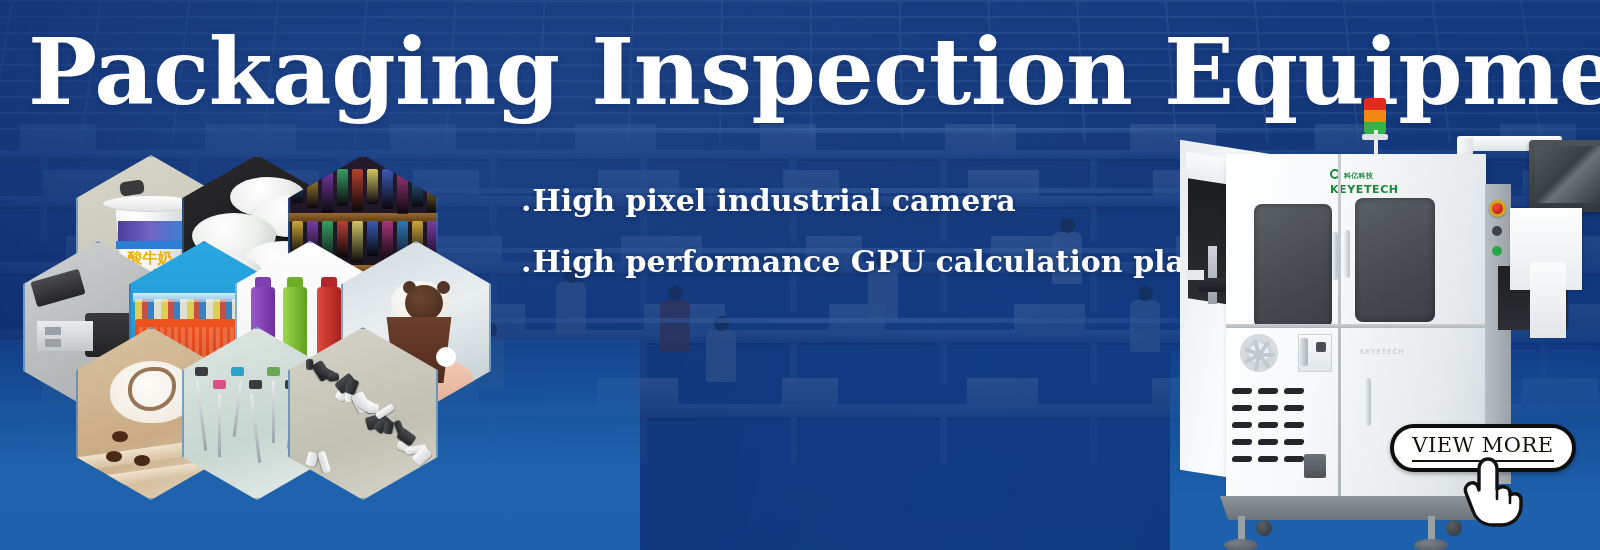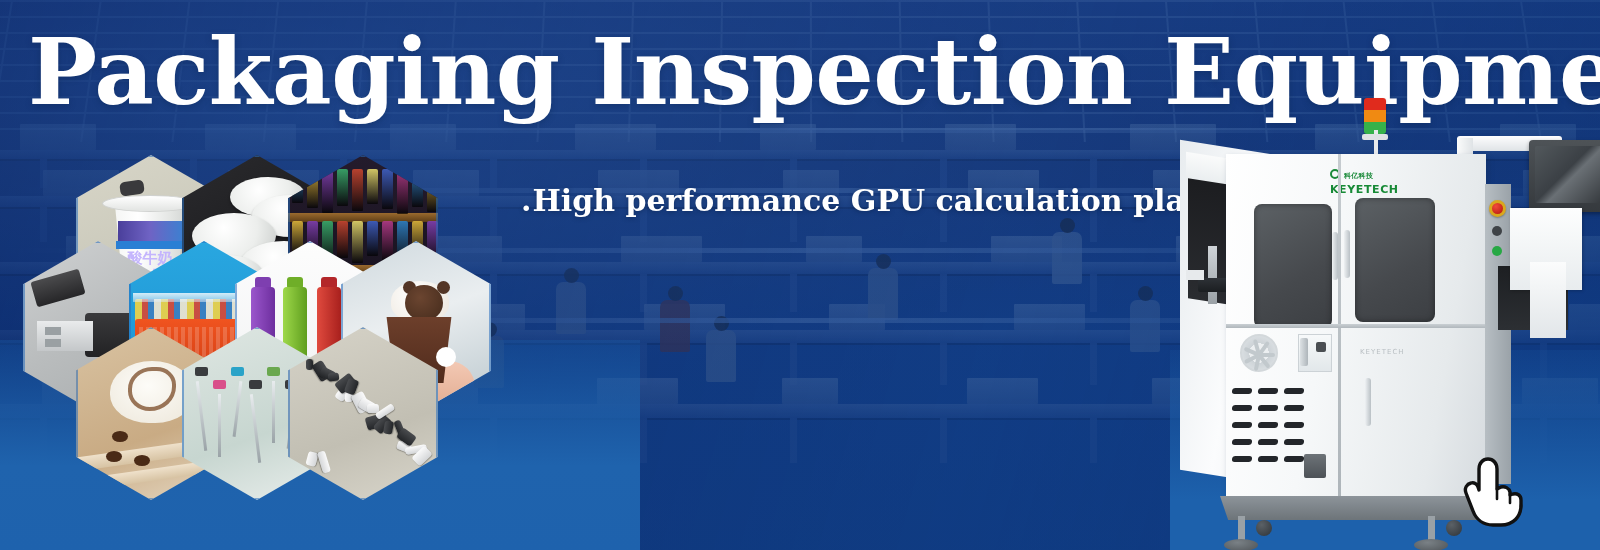--- a/index.html
+++ b/index.html
@@ -105,21 +105,21 @@
   .yog-label {
     position:absolute; left:42px; top:66px; width:64px; height:20px;
     background:linear-gradient(90deg,#4a3f9b,#6f63c4 50%,#3e7fd0);
   }
   .yog-band {
     position:absolute; left:40px; top:86px; width:68px; height:8px;
     background:#2a7fd4;
   }
   .yog-cn {
     position:absolute; left:38px; top:96px; width:72px;
-    text-align:center; color:#c4b5fd; font-size:15px; font-weight:700;
+    text-align:center; color:#eab308; font-size:15px; font-weight:700;
     line-height:15px; font-family:"DejaVu Sans", sans-serif;
   }
   .yog-lid { position:absolute; left:44px; top:26px; width:24px; height:14px;
              background:#3a3a3c; border-radius:5px; transform:rotate(-8deg); }
 
   .plate-bg { background:linear-gradient(150deg,#2b2b2e 0%,#1d1d20 55%,#2f3033 100%); }
   .plate {
     position:absolute; border-radius:50%;
     background:radial-gradient(circle at 38% 32%,#ffffff,#eceeec 55%,#c9ccca);
     box-shadow:0 2px 3px rgba(0,0,0,.35);
@@ -459,20 +459,23 @@
 
   <div class="bg-layer bg-tint"></div>
   <div class="bg-layer bg-tint2"></div>
   <div class="bg-solid-bl"></div>
   <div class="bg-solid-br"></div>
 
   <div id="title">Packaging Inspection Equipment</div>
 
   <div id="bullets">
     <div class="bullet">
+      <span class="dot">.</span><span>High pixel industrial camera</span>
+    </div>
+    <div class="bullet">
       <span class="dot">.</span><span>High performance GPU calculation platform</span>
     </div>
   </div>
 
   <div id="collage">
 
     <div class="hex" style="left:98px; top:0px;">
       <div class="art yog-bg"></div>
       <div class="yog-lid"></div>
       <div class="yog-cup"></div>
@@ -748,20 +751,23 @@
 
     <div class="m base"></div>
     <div class="m leg" style="left:58px; top:420px;"></div>
     <div class="m footpad" style="left:44px; top:443px;"></div>
     <div class="m caster" style="left:76px; top:424px;"></div>
     <div class="m leg" style="left:248px; top:420px;"></div>
     <div class="m footpad" style="left:234px; top:443px;"></div>
     <div class="m caster" style="left:266px; top:424px;"></div>
   </div>
 
+  <div id="view-more">
+    <span class="vm-txt">VIEW MORE</span>
+  </div>
 
   <svg id="cursor-hand" viewBox="0 0 62 84">
     <path d="M16 26 C16 20 20 16 25 16 C30 16 34 20 34 26 L34 46
              L38 44 C42 43 46 45 47 49 L47 52
              L50 51 C54 50 58 52 58 57 L58 62
              C58 74 50 82 38 82 L30 82
              C20 82 13 76 10 68 L3 50 C1 45 4 41 8 40 C11 39 14 41 15 44 L16 47 Z" fill="#ffffff" stroke="#111111" stroke-width="3.4" stroke-linejoin="round"></path>
     <path d="M34 46 L34 56 M47 52 L47 60 M58 62 L58 64" stroke="#111111" stroke-width="2.6" fill="none" stroke-linecap="round"></path>
   </svg>
 

